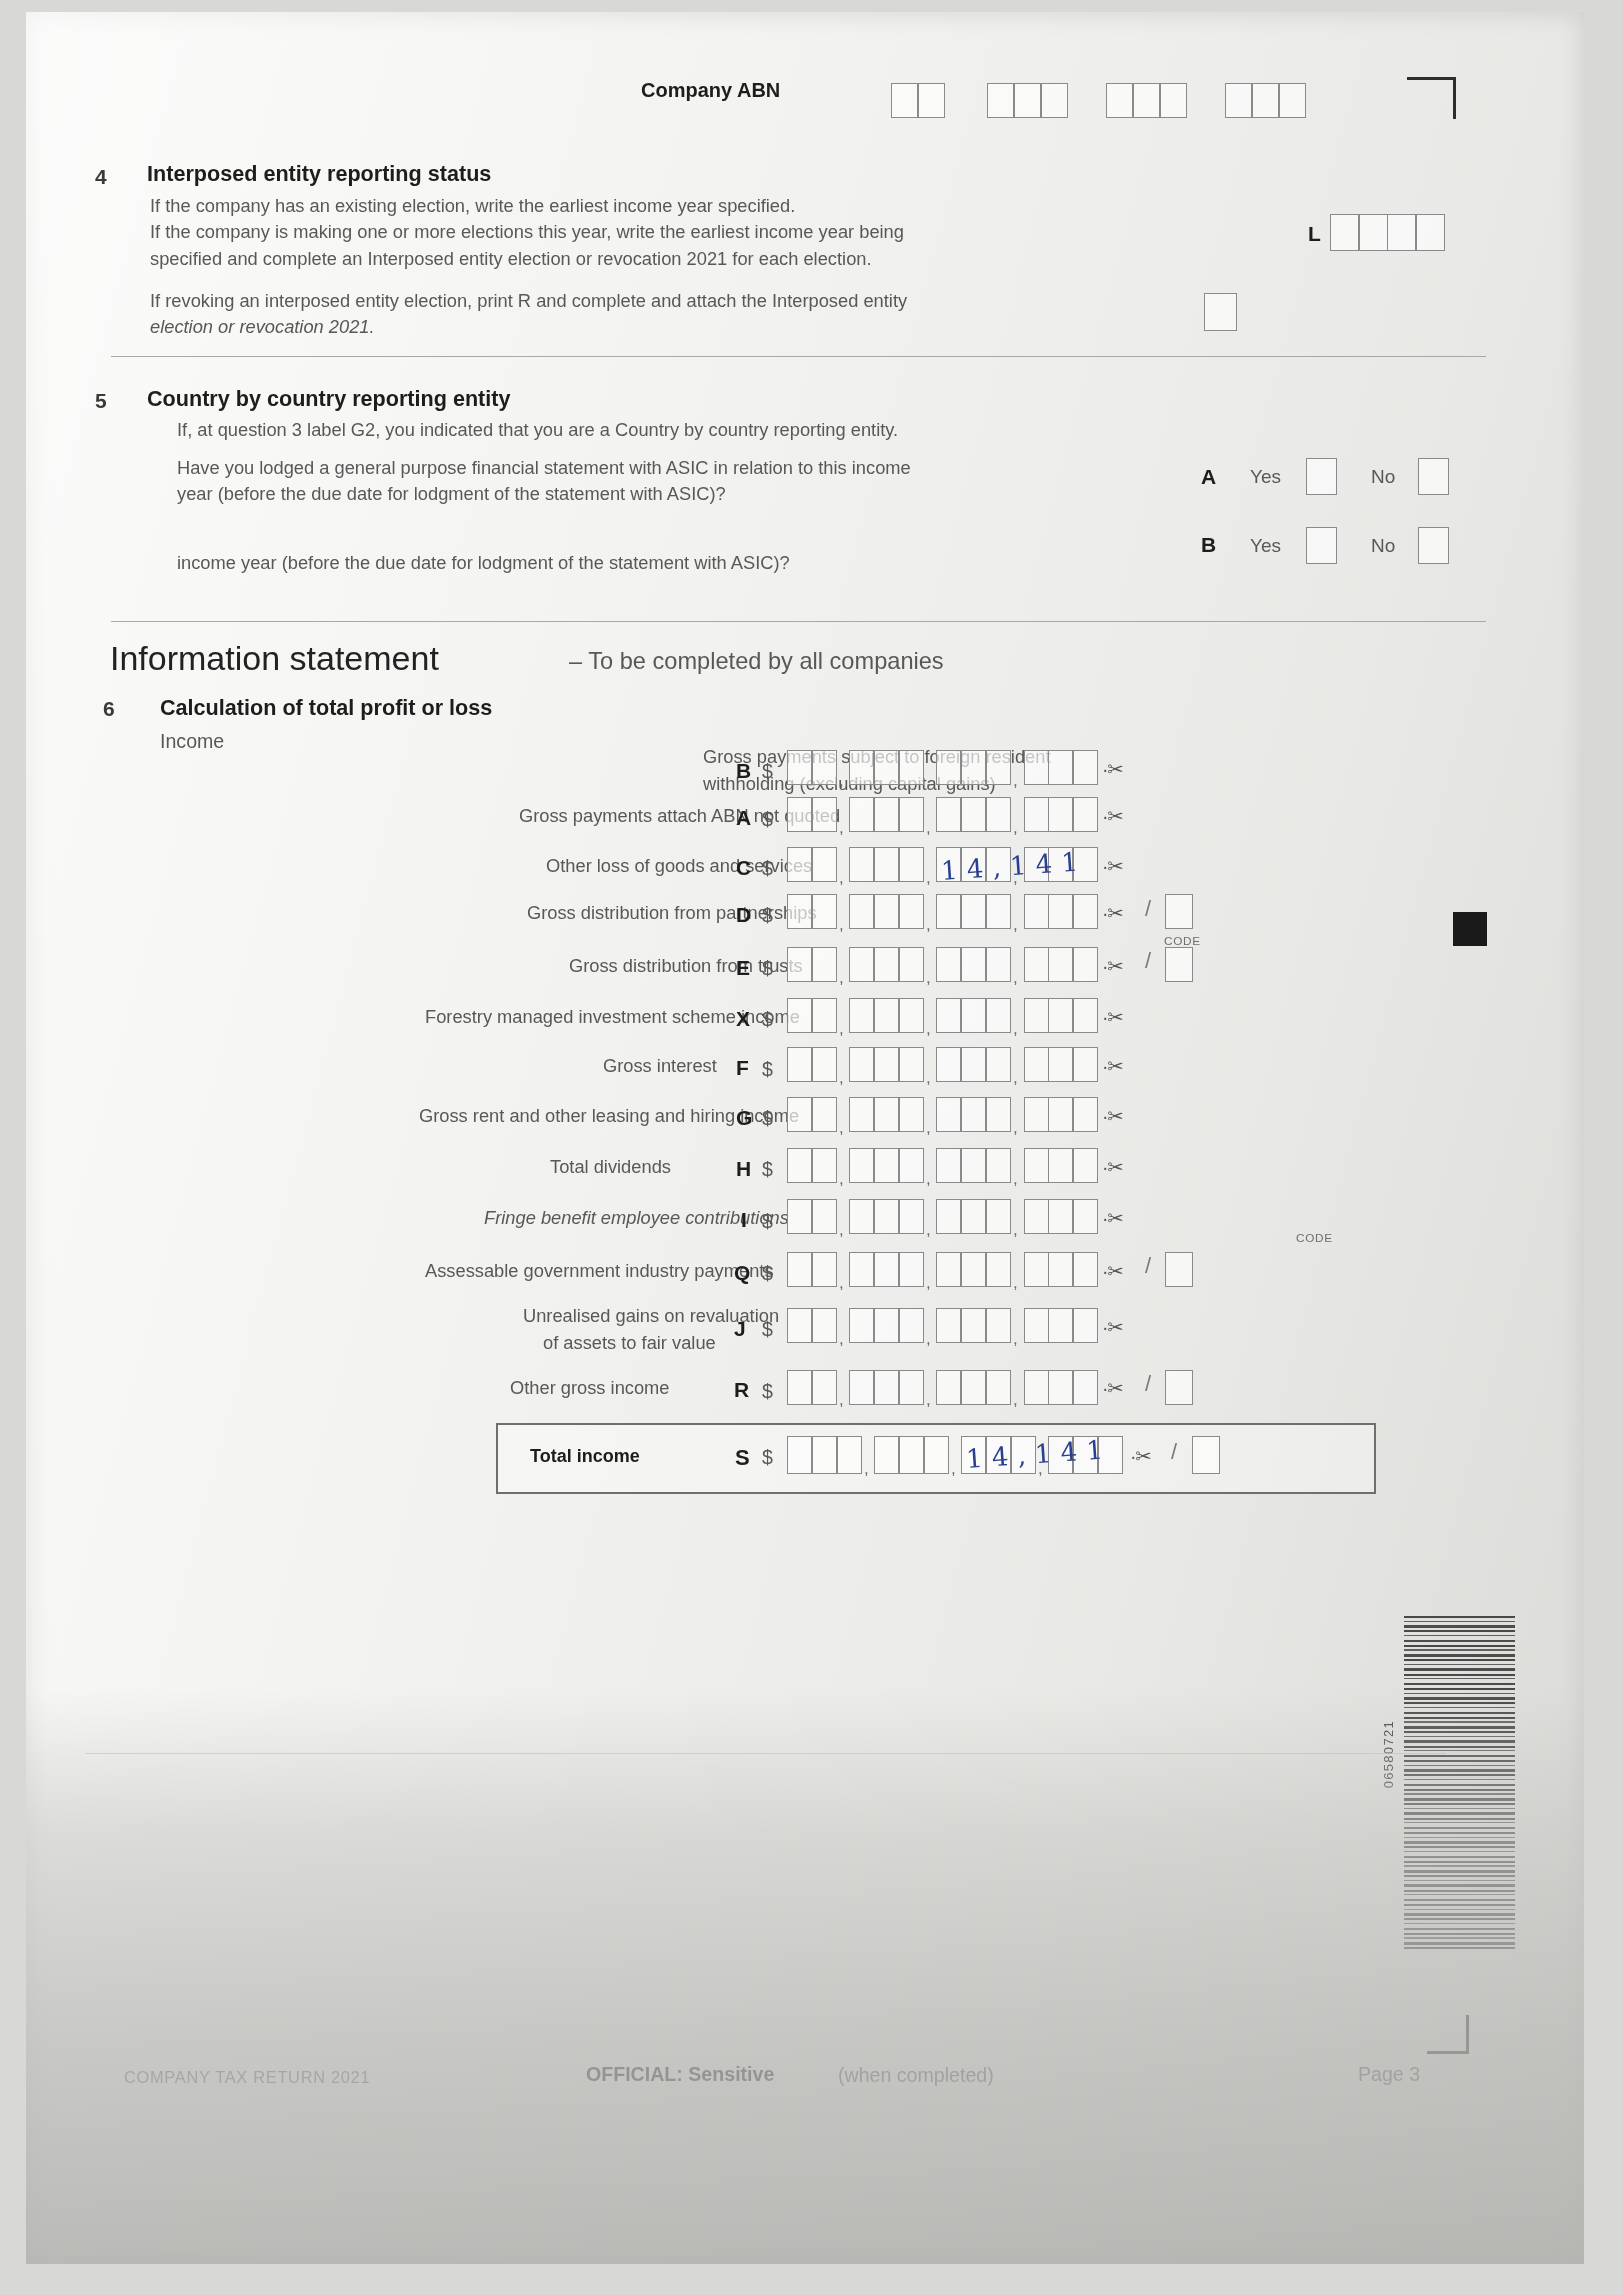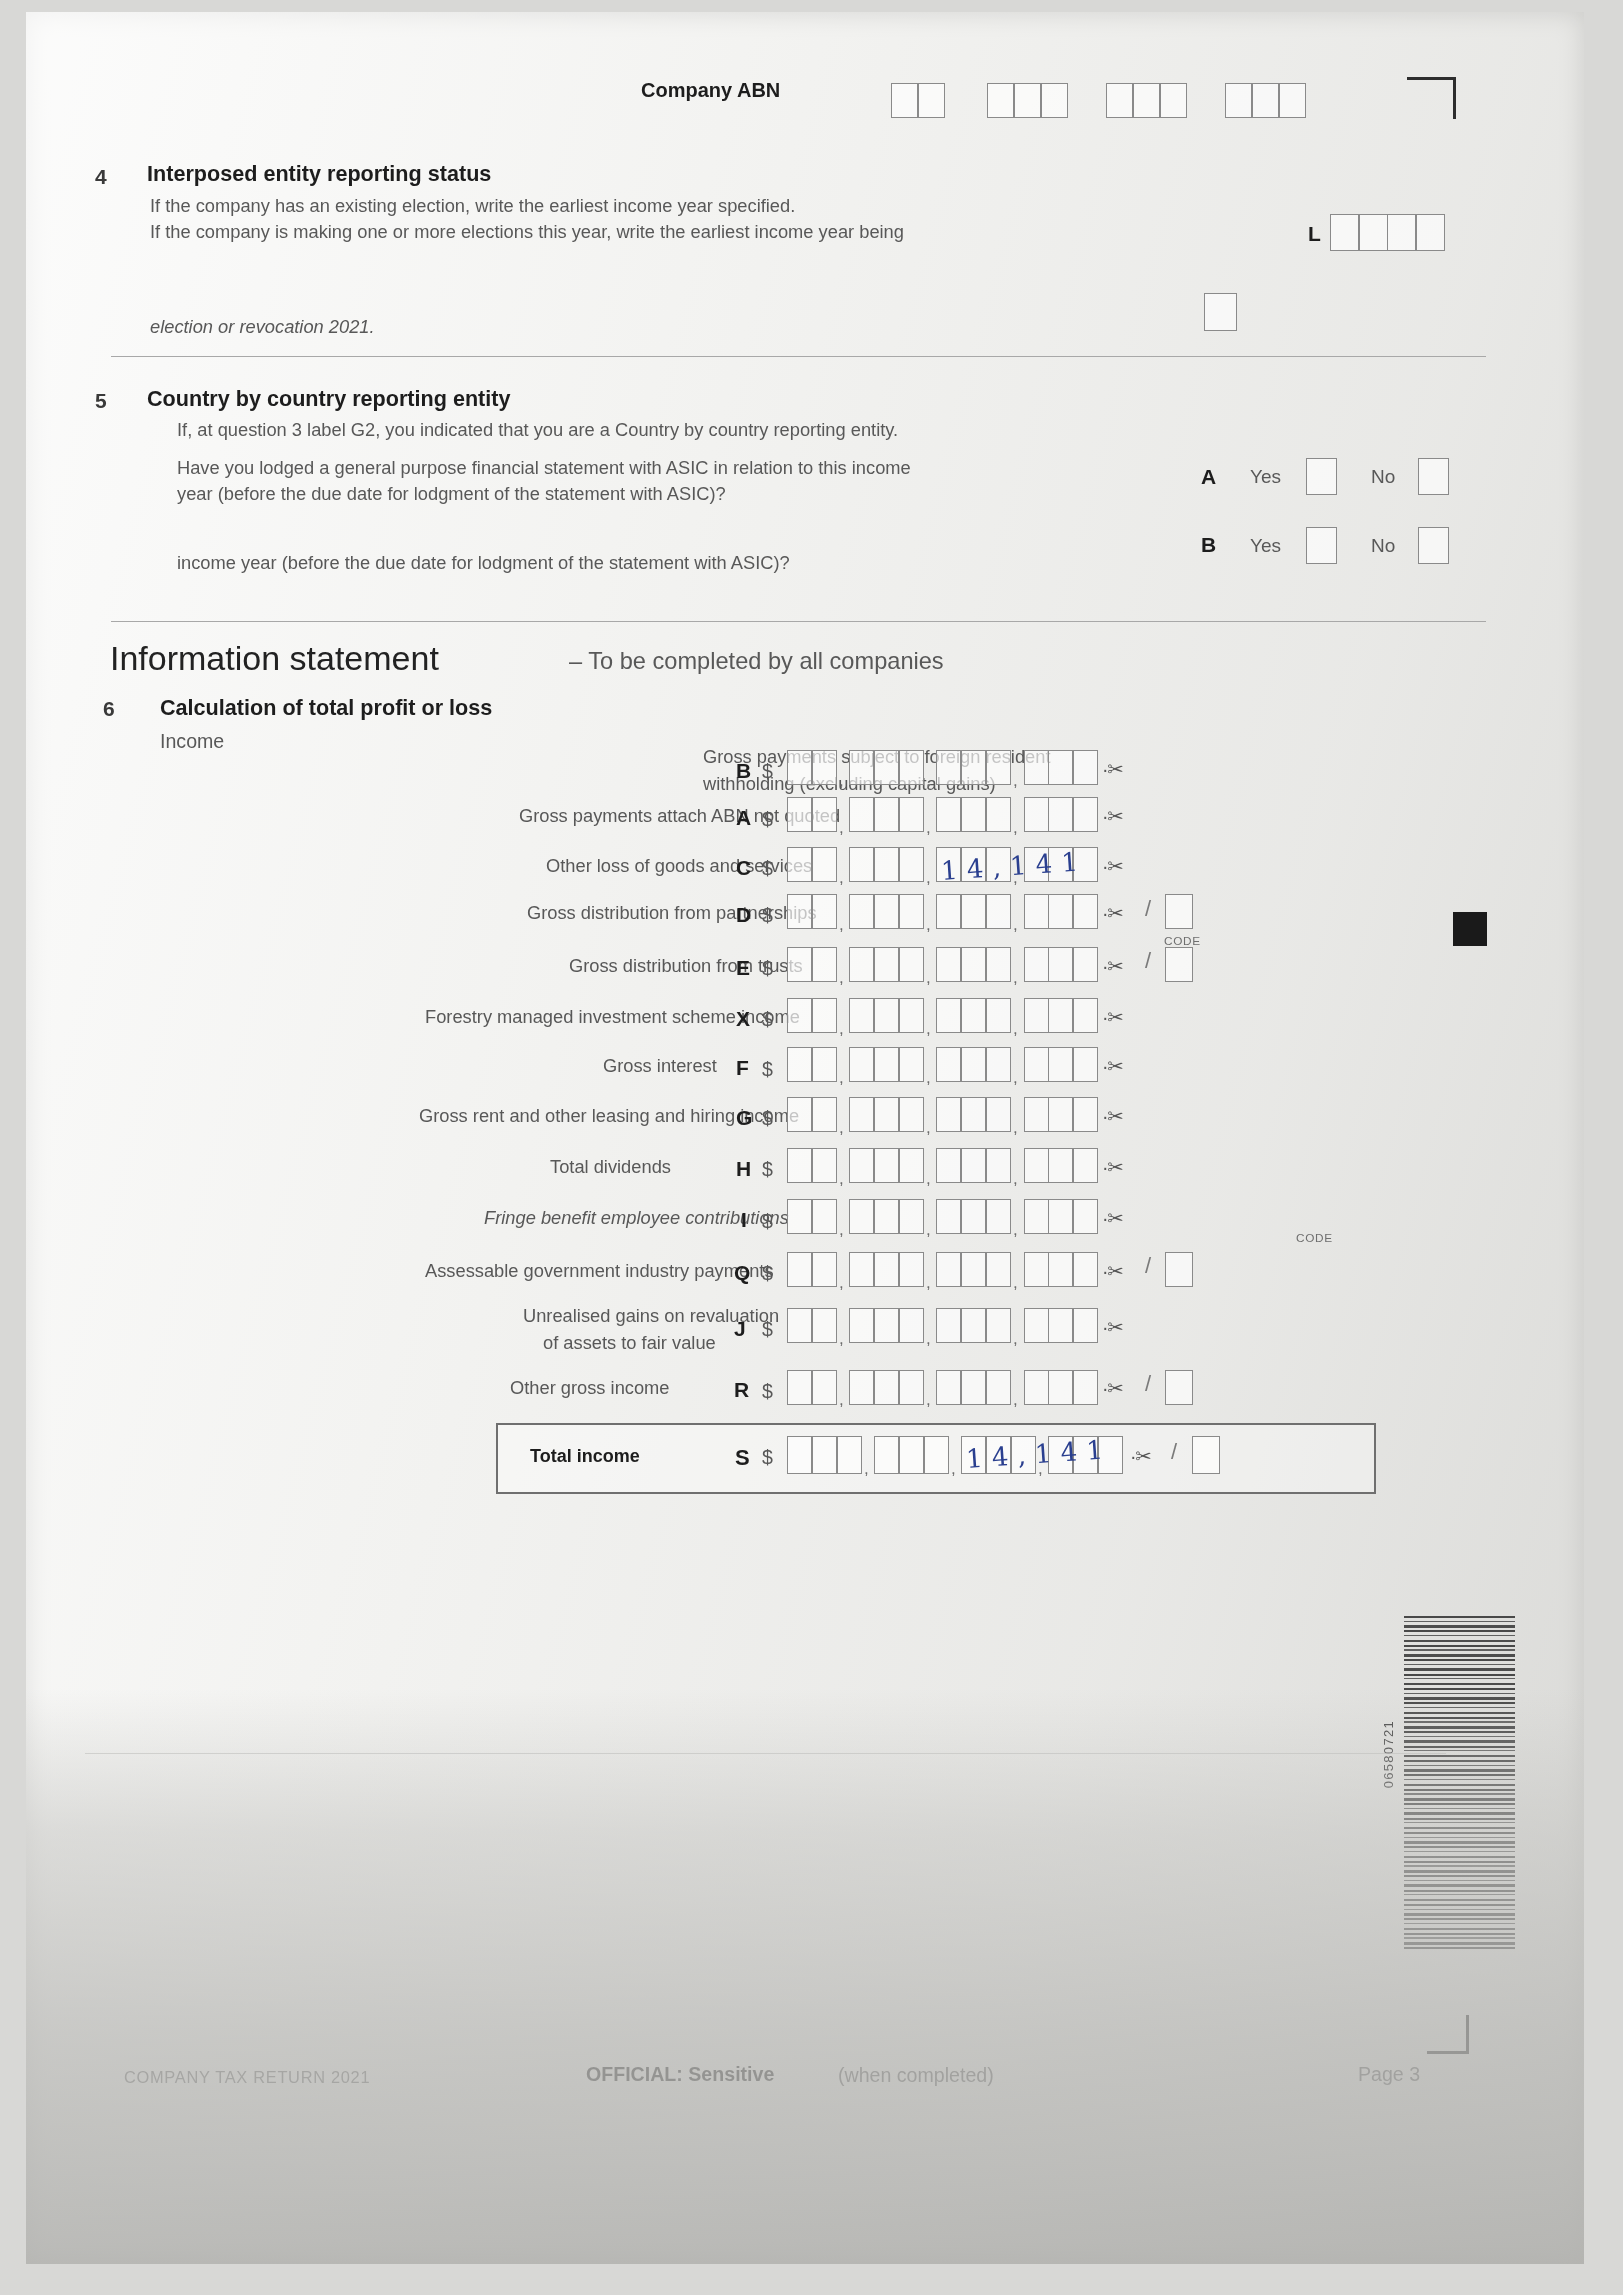--- a/index.html
+++ b/index.html
@@ -154,21 +154,23 @@
       <div class="bx" style="left:1226px; top:71px; width:27px; height:35px;"></div>
       <div class="bx" style="left:1253px; top:71px; width:27px; height:35px;"></div>
 
       <div class="corner" style="left:1381px; top:65px; width:46px; height:39px; border-width:0 3.9px 0 0; border-top-width:3.9px;"></div>
 
       <div class="t num" style="left:69px; top:152px; font-size:21px;">4</div>
       <div class="t bold" style="left:121px; top:149px; font-size:21.6px;">Interposed entity reporting status</div>
 
       <div class="t gray" style="left:124px; top:183px; font-size:18.3px;">If the company has an existing election, write the earliest income year specified.</div>
       <div class="t gray" style="left:124px; top:209px; font-size:18.3px;">If the company is making one or more elections this year, write the earliest income year being</div>
-
+      <div class="t gray" style="left:124px; top:236px; font-size:18.3px;">specified and complete an Interposed entity election or revocation 2021 for each election.</div>
+
+      <div class="t gray" style="left:124px; top:278px; font-size:18.3px;">If revoking an interposed entity election, print R and complete and attach the Interposed entity</div>
       <div class="t gray ital" style="left:124px; top:304px; font-size:18.3px;">election or revocation 2021.</div>
 
       <div class="t bold" style="left:1282px; top:209px; font-size:21px;">L</div>
       <div class="bx" style="left:1304px; top:202px; width:29px; height:37px;"></div>
       <div class="bx" style="left:1333px; top:202px; width:29px; height:37px;"></div>
       <div class="bx" style="left:1361px; top:202px; width:29px; height:37px;"></div>
       <div class="bx" style="left:1390px; top:202px; width:29px; height:37px;"></div>
 
       <div class="bx" style="left:1178px; top:281px; width:33px; height:38px;"></div>
 

